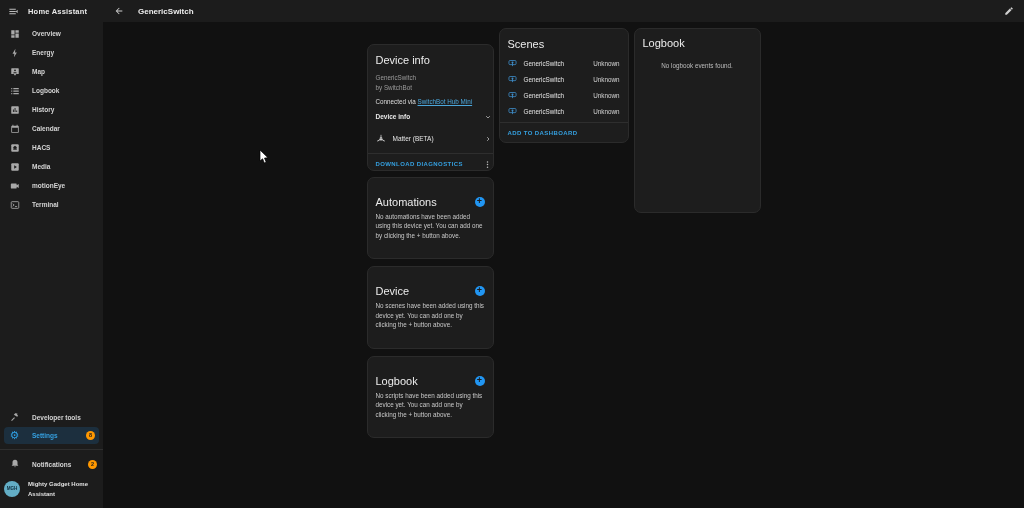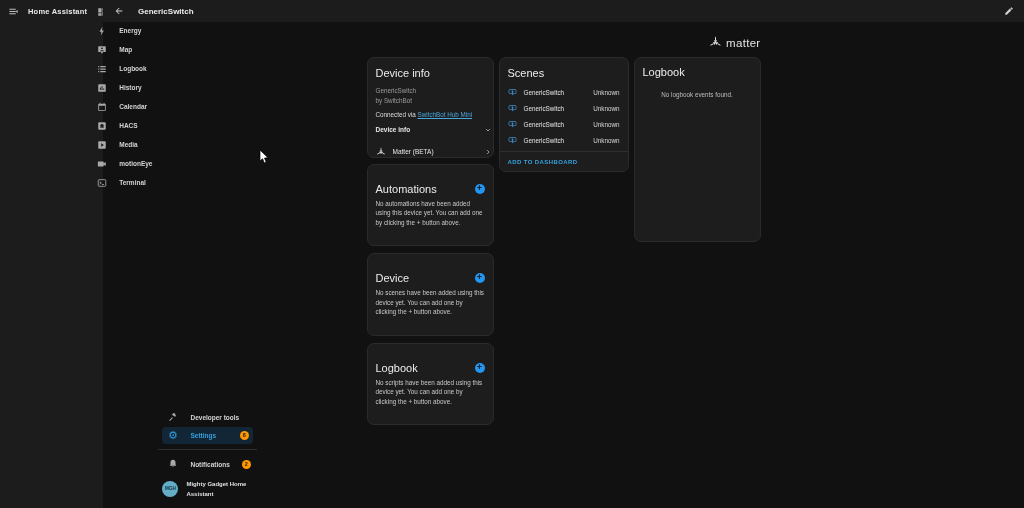--- a/index.html
+++ b/index.html
@@ -9,21 +9,21 @@
     font-family:"Liberation Sans","DejaVu Sans",sans-serif;
     color:#e6e6e6;
     position:relative;
     overflow:hidden;
   }
   svg { display:block; }
 
   
   .sidebar {
     position:absolute; left:0; top:0; width:103px; height:508px;
-    background:#1c1c1c; display:flex; flex-direction:row;
+    background:#1c1c1c; display:flex; flex-direction:column;
   }
   .sb-header { height:22px; flex:0 0 auto; display:flex; align-items:center; gap:9px; padding-left:8px; }
   .sb-title { font-size:7.5px; font-weight:700; color:#eaeaea; letter-spacing:.2px; }
   .nav { padding-top:2px; }
   .nav-item { height:19px; display:flex; align-items:center; padding:0 6px 0 9px; gap:12px; cursor:pointer; }
   .nav-icon { width:11px; height:11px; flex:0 0 auto; color:#a9a9a9; display:flex; align-items:center; justify-content:center; }
   .nav-label { font-size:6.5px; font-weight:600; color:#d4d4d4; white-space:nowrap; }
   .sb-footer { margin-top:auto; padding-bottom:3px; }
   .nav-item.active { background:rgba(33,150,243,.16); border-radius:4px; margin:0 4px; padding:0 4px 0 5px; height:17px; }
   .nav-item.active .nav-label { color:#35a0e0; }
@@ -59,21 +59,21 @@
   .columns { display:flex; gap:5px; margin-top:6px; align-items:flex-start; }
   .col1 { width:127px; } .col2 { width:130px; } .col3 { width:127px; }
 
   .card {
     background:#1d1d1d; border:1px solid #2b2b2b; border-radius:7px;
     width:100%; overflow:hidden;
   }
   .card-title { font-size:11px; font-weight:400; color:#ececec; }
 
   
-  .device-card { height:101px; padding:9px 1px 0 8px; }
+  .device-card { height:127px; padding:9px 1px 0 8px;margin-top:16px; }
   .dev-sub { margin-top:7px; font-size:6.3px; line-height:1.55; color:#9b9b9b; }
   .dev-conn { margin-top:5px; font-size:6.3px; color:#dedede; }
   .dev-conn a { color:#4ba7dc; text-decoration:underline; cursor:pointer; }
   .expander { margin-top:8px; display:flex; align-items:center; justify-content:space-between; cursor:pointer; }
   .expander-label { font-size:6.5px; font-weight:700; color:#e8e8e8; }
   .integration-row { margin-top:13px; display:flex; align-items:center; gap:7px; cursor:pointer; }
   .integration-label { font-size:6.5px; color:#e6e6e6; flex:1; }
   .card-divider { height:1px; background:#2e2e2e; margin:9px -8px 0 -8px; }
   .card-footer { height:21px; display:flex; align-items:center; justify-content:space-between; }
   .text-btn { font-size:6px; font-weight:700; letter-spacing:.4px; color:#35a0e0; cursor:pointer; }
@@ -250,39 +250,20 @@
   <span class="icon-btn">
     <svg width="10" height="10" viewBox="0 0 24 24" fill="#cfcfcf">
         <path d="M20.7 7a1 1 0 0 0 0-1.4l-2.3-2.3a1 1 0 0 0-1.4 0l-1.8 1.8 3.7 3.7zM3 17.2V21h3.8L17.8 9.9l-3.7-3.7z"></path>
       </svg>
   </span>
 </header>
 
 <main class="content">
   <div class="container">
 
-    <div class="brand-row">
-      <span>
-        <svg width="13" height="13" viewBox="0 0 24 24" fill="#e3e3e3">
-          <g>
-              <rect x="11.1" y="1.5" width="1.8" height="6" rx=".6"></rect>
-              <path d="M12 13 8.9 7.9h6.2z"></path>
-            </g>
-          <g transform="rotate(120 12 12)">
-              <rect x="11.1" y="1.5" width="1.8" height="6" rx=".6"></rect>
-              <path d="M12 13 8.9 7.9h6.2z"></path>
-            </g>
-          <g transform="rotate(240 12 12)">
-              <rect x="11.1" y="1.5" width="1.8" height="6" rx=".6"></rect>
-              <path d="M12 13 8.9 7.9h6.2z"></path>
-            </g>
-        </svg>
-      </span>
-      <span class="brand-label">matter</span>
-    </div>
 
     <div class="columns">
 
       <div class="col1">
         <section class="card device-card">
           <h2 class="card-title">Device info</h2>
           <div class="dev-sub">
             <div>GenericSwitch</div>
             <div>by SwitchBot</div>
           </div>

